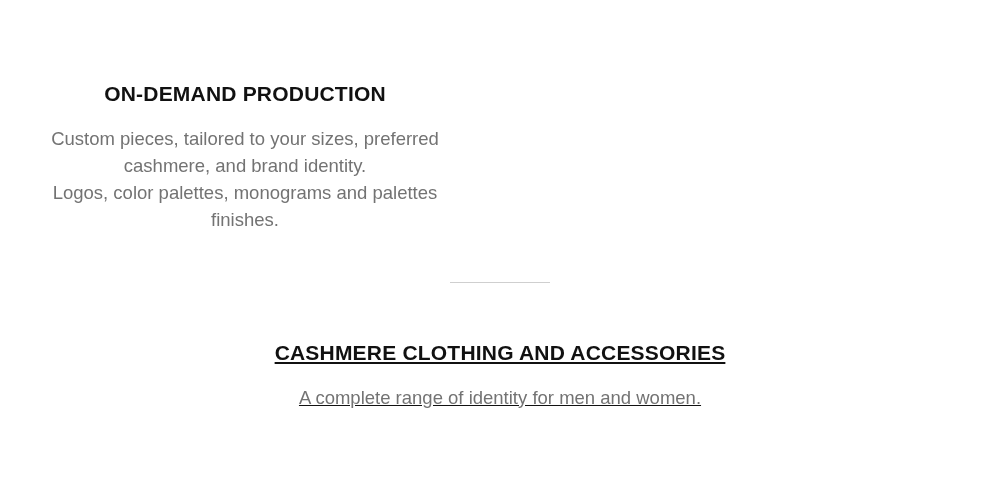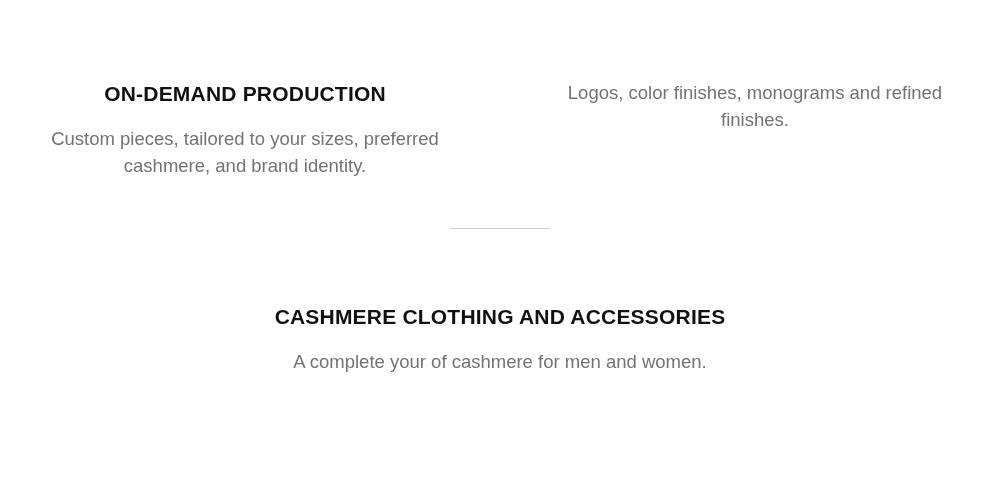--- a/index.html
+++ b/index.html
@@ -15,20 +15,21 @@
     overflow: hidden;
   }
   .page {
     position: relative;
     width: 1000px;
     height: 500px;
     box-sizing: border-box;
   }
   .features-row {
     display: flex;
+    flex-direction: column;
     justify-content: space-between;
     align-items: flex-start;
     padding: 80px 30px 0 30px;
     box-sizing: border-box;
     width: 1000px;
   }
   .feature {
     width: 430px;
     text-align: center;
     box-sizing: border-box;
@@ -56,46 +57,47 @@
     margin-top: 48px;
   }
   .divider {
     width: 100px;
     height: 1px;
     background: #cfcfcf;
   }
   .feature-centered {
     width: 100%;
     text-align: center;
-    margin-top: 74px;
+    margin-top: 56px;
+    text-decoration: underline;
   }
   .feature-centered .feature-title {
     margin-bottom: 18px;
   }
 </style>
 </head>
 <body>
 
 <div class="page">
 
   <div class="features-row">
 
     <div class="feature">
       <h3 class="feature-title">ON-DEMAND PRODUCTION</h3>
       <p class="feature-desc">Custom pieces, tailored to your sizes, preferred cashmere, and brand identity.</p>
     </div>
 
     <div class="feature">
-      <p class="feature-desc">Logos, color finishes, monograms and refined finishes.</p>
+      <p class="feature-desc">Logos, color palettes, monograms and palettes finishes.</p>
     </div>
 
   </div>
 
   <div class="divider-wrap">
     <div class="divider"></div>
   </div>
 
   <div class="feature feature-centered">
     <h3 class="feature-title">CASHMERE CLOTHING AND ACCESSORIES</h3>
-    <p class="feature-desc">A complete your of cashmere for men and women.</p>
+    <p class="feature-desc">A complete range of identity for men and women.</p>
   </div>
 
 </div>
 
 </body></html>

